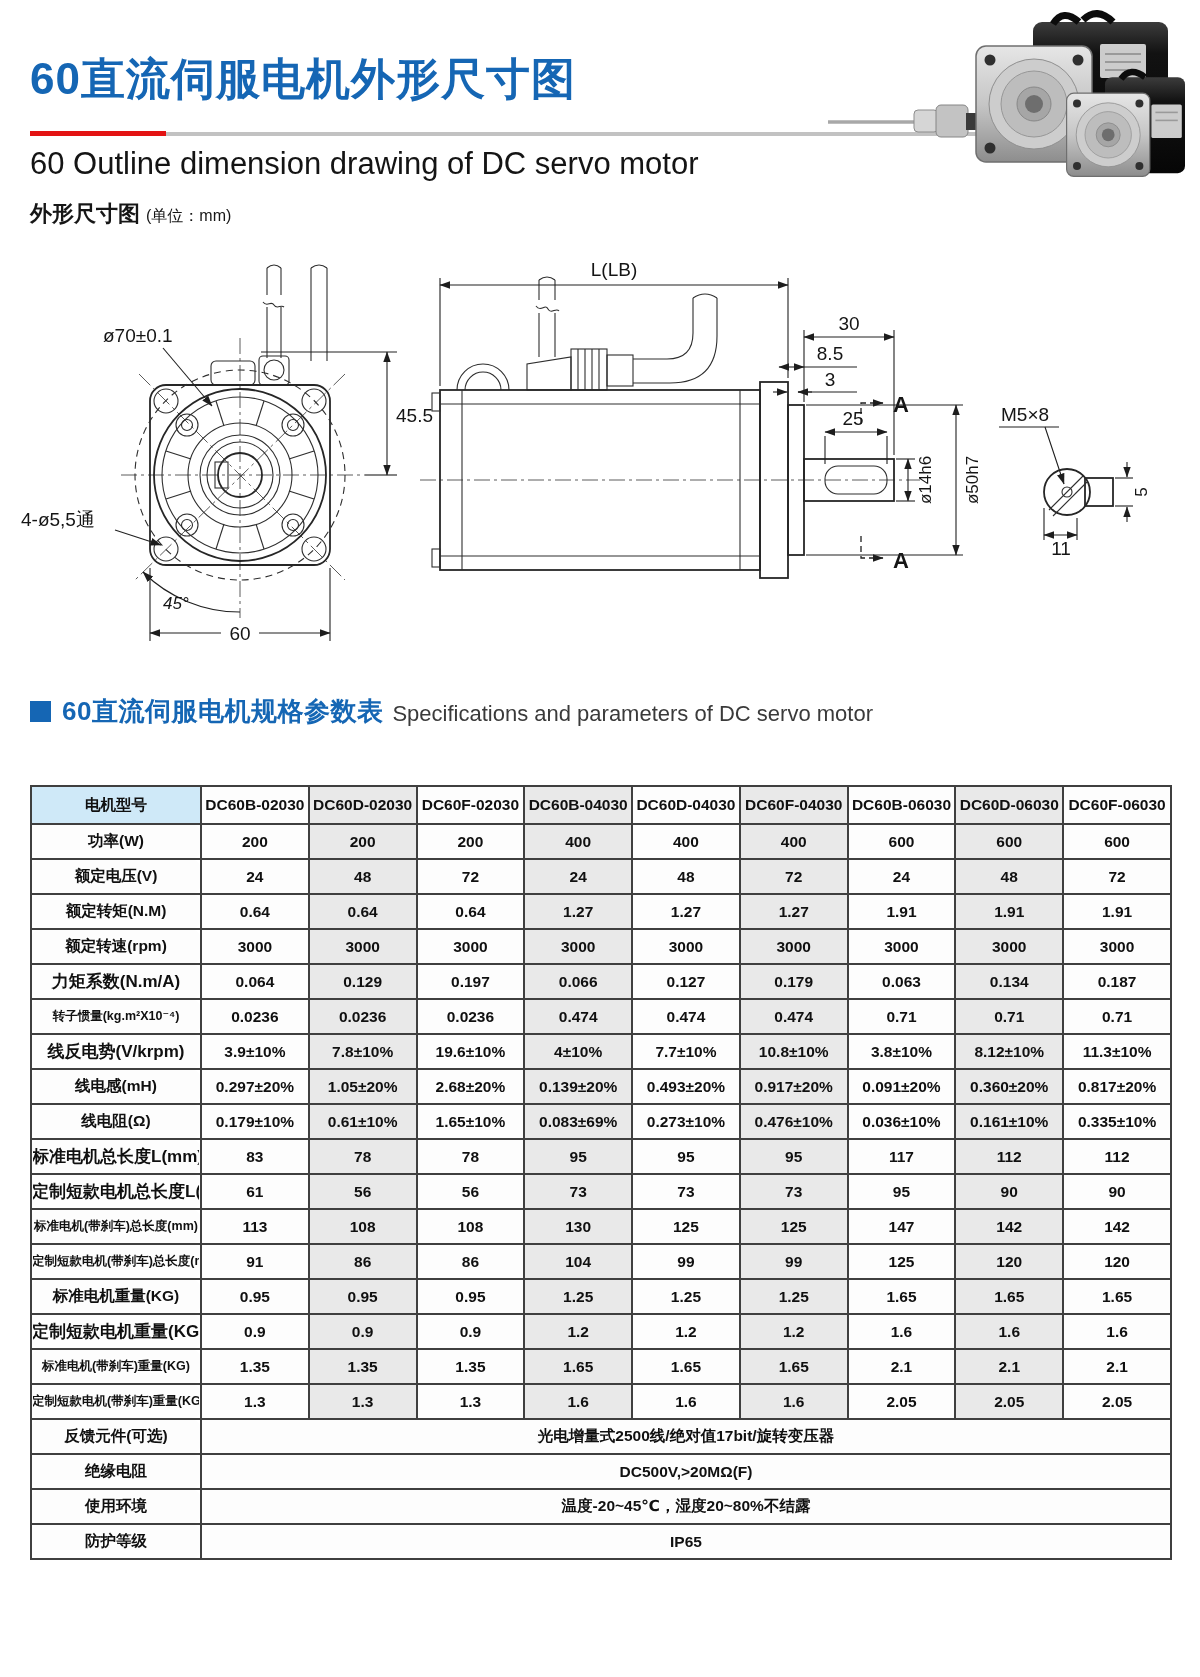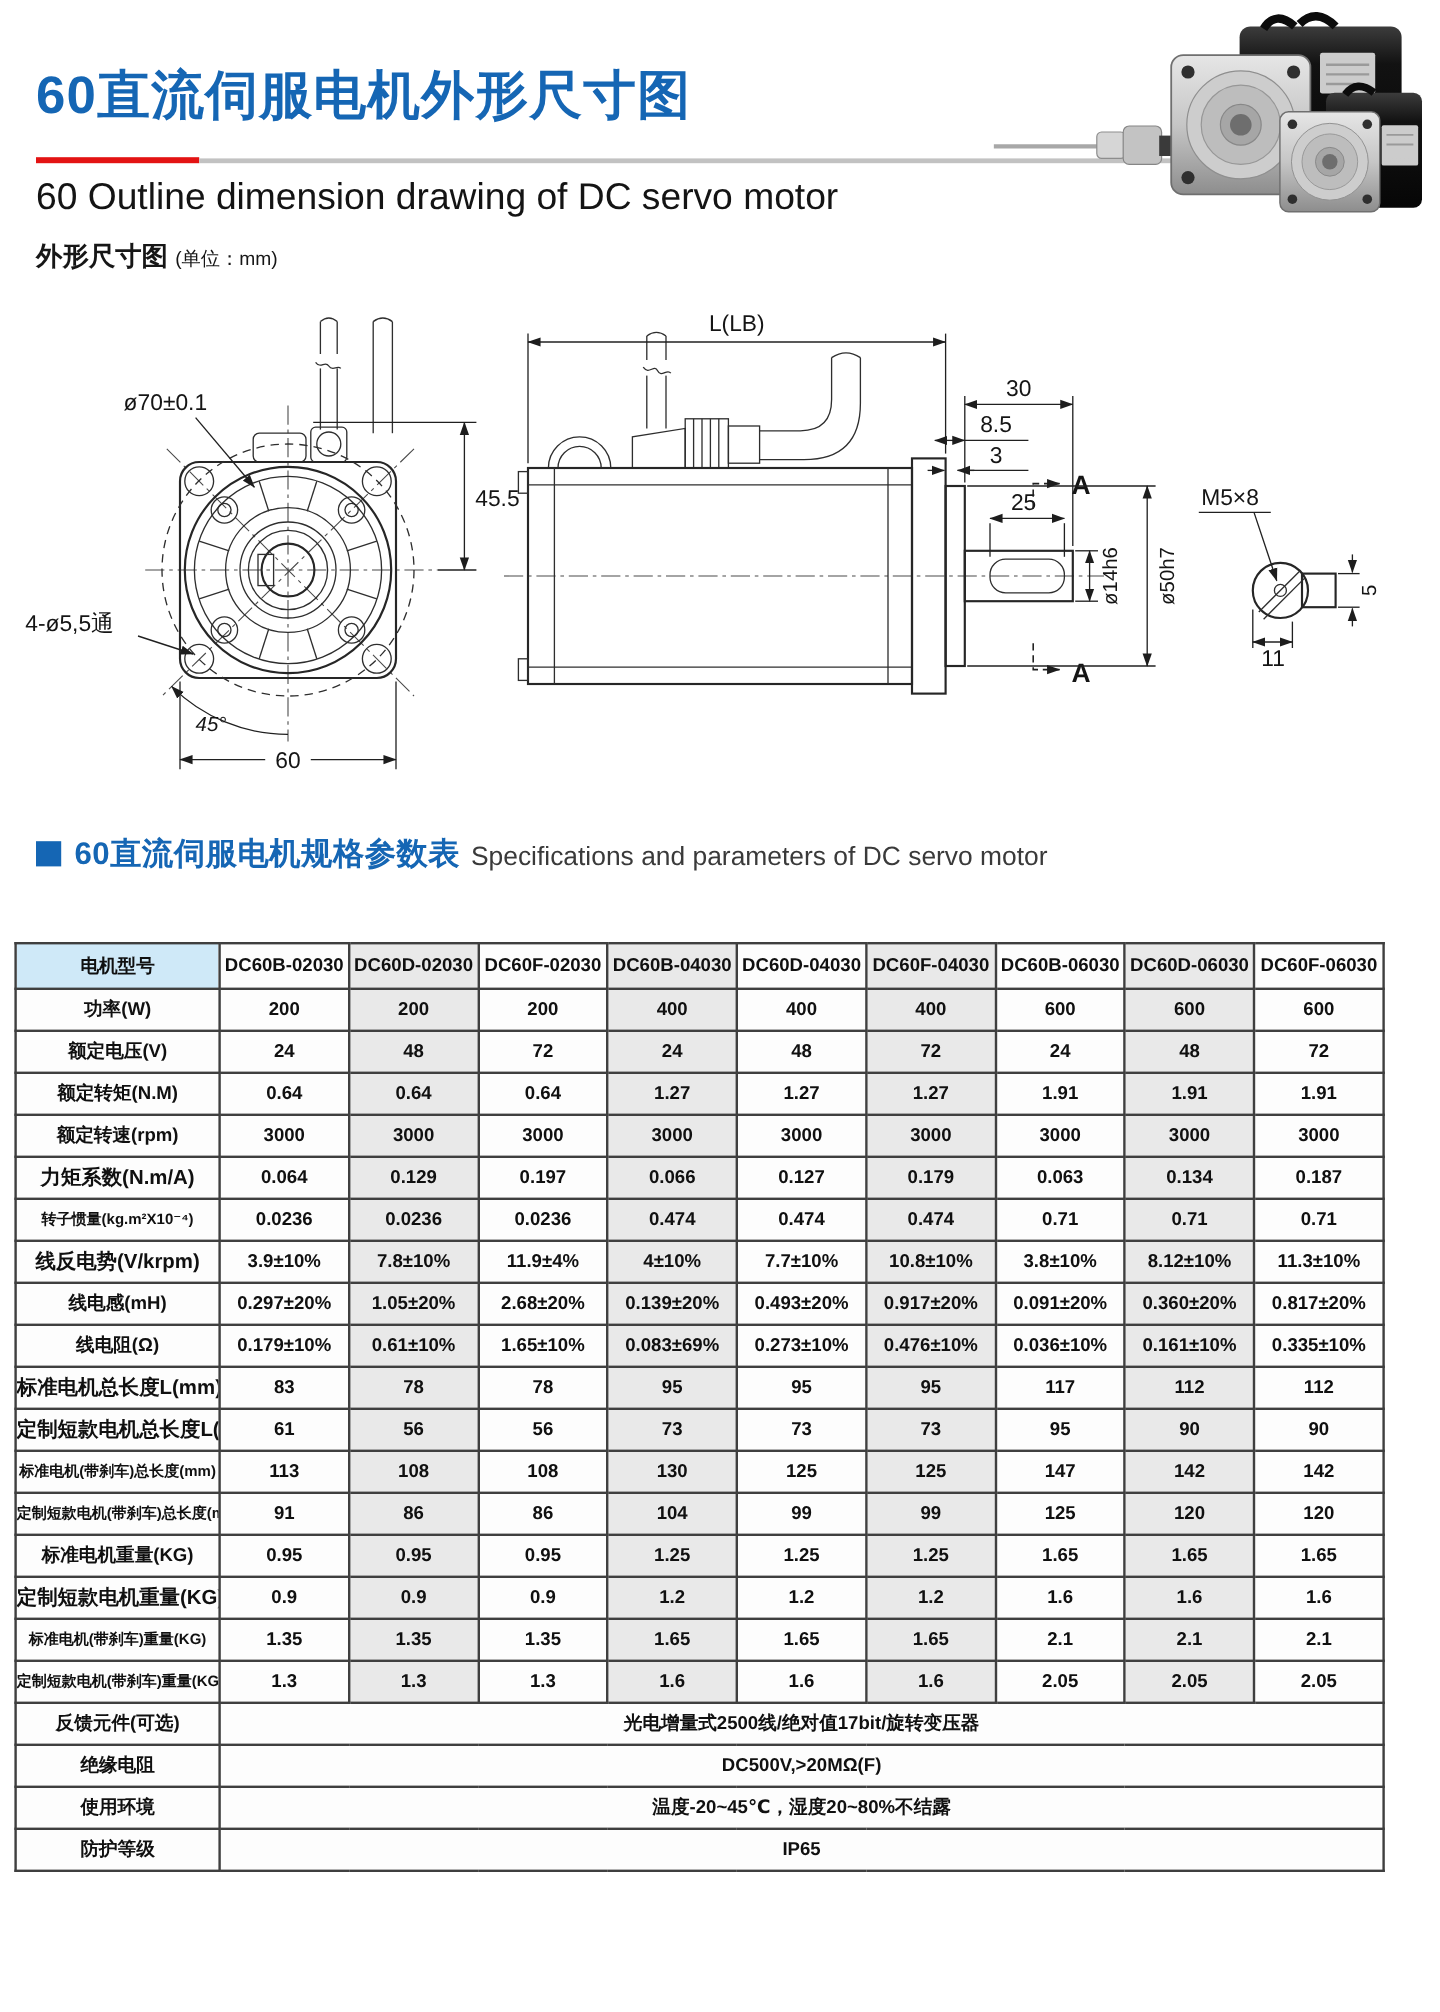--- a/index.html
+++ b/index.html
@@ -30,32 +30,32 @@
   .dts{font-size:17px;}
   .dta{font-size:22px;font-weight:bold;}
 
   
   .sec{position:absolute;left:30px;top:694px;display:flex;align-items:center;}
   .sec-square{width:21px;height:21px;background:#1566b4;margin-right:11px;}
   .sec-zh{font-size:26px;font-weight:bold;color:#1566b4;letter-spacing:0.5px;}
   .sec-en{font-size:22px;color:#3a3a3a;margin-left:9px;position:relative;top:2px;}
 
   
-  table.spec{position:absolute;left:12px;top:785px;width:1142px;border-collapse:collapse;
+  table.spec{position:absolute;left:30px;top:785px;width:1142px;border-collapse:collapse;
              table-layout:fixed;}
   table.spec th,table.spec td{border:2px solid #3f3f3f;text-align:center;padding:0;
              font-weight:bold;color:#101010;font-size:15.5px;overflow:hidden;white-space:nowrap;}
   table.spec th{height:36px;}
   table.spec td{height:33px;background:#fdfdfd;}
   table.spec .alt{background:#e9e9e9;}
   th.alt{background:#e9e9e9;}
   th{background:#fdfdfd;}
   th.corner{background:#cfe9f8;color:#1566b4;text-align:left;padding-left:9px;font-size:19px;}
   th.model{color:#1566b4;font-size:15px;}
-  td.label-col{background:#cfe9f8;text-align:left;padding-left:8px;font-size:16px;}
+  td.label-col{background:#cfe9f8;text-align:left;padding-left:8px;font-size:16px;border-radius:11px;}
   td.label-col.long{font-size:17px;}
   td.label-col.xlong{font-size:12.5px;}
   td.full{text-align:left;padding-left:14px;font-size:18px;height:38px;background:#fdfdfd;
           font-weight:600;}
 </style>
 </head>
 <body>
 
 <div class="page">
 
@@ -400,21 +400,21 @@
           <td>0.474</td>
           <td class="alt">0.474</td>
           <td>0.71</td>
           <td class="alt">0.71</td>
           <td>0.71</td>
         </tr>
         <tr>
           <td class="label-col long">线反电势(V/krpm)</td>
           <td>3.9±10%</td>
           <td class="alt">7.8±10%</td>
-          <td>11.9±4%</td>
+          <td>19.6±10%</td>
           <td class="alt">4±10%</td>
           <td>7.7±10%</td>
           <td class="alt">10.8±10%</td>
           <td>3.8±10%</td>
           <td class="alt">8.12±10%</td>
           <td>11.3±10%</td>
         </tr>
         <tr>
           <td class="label-col">线电感(mH)</td>
           <td>0.297±20%</td>

